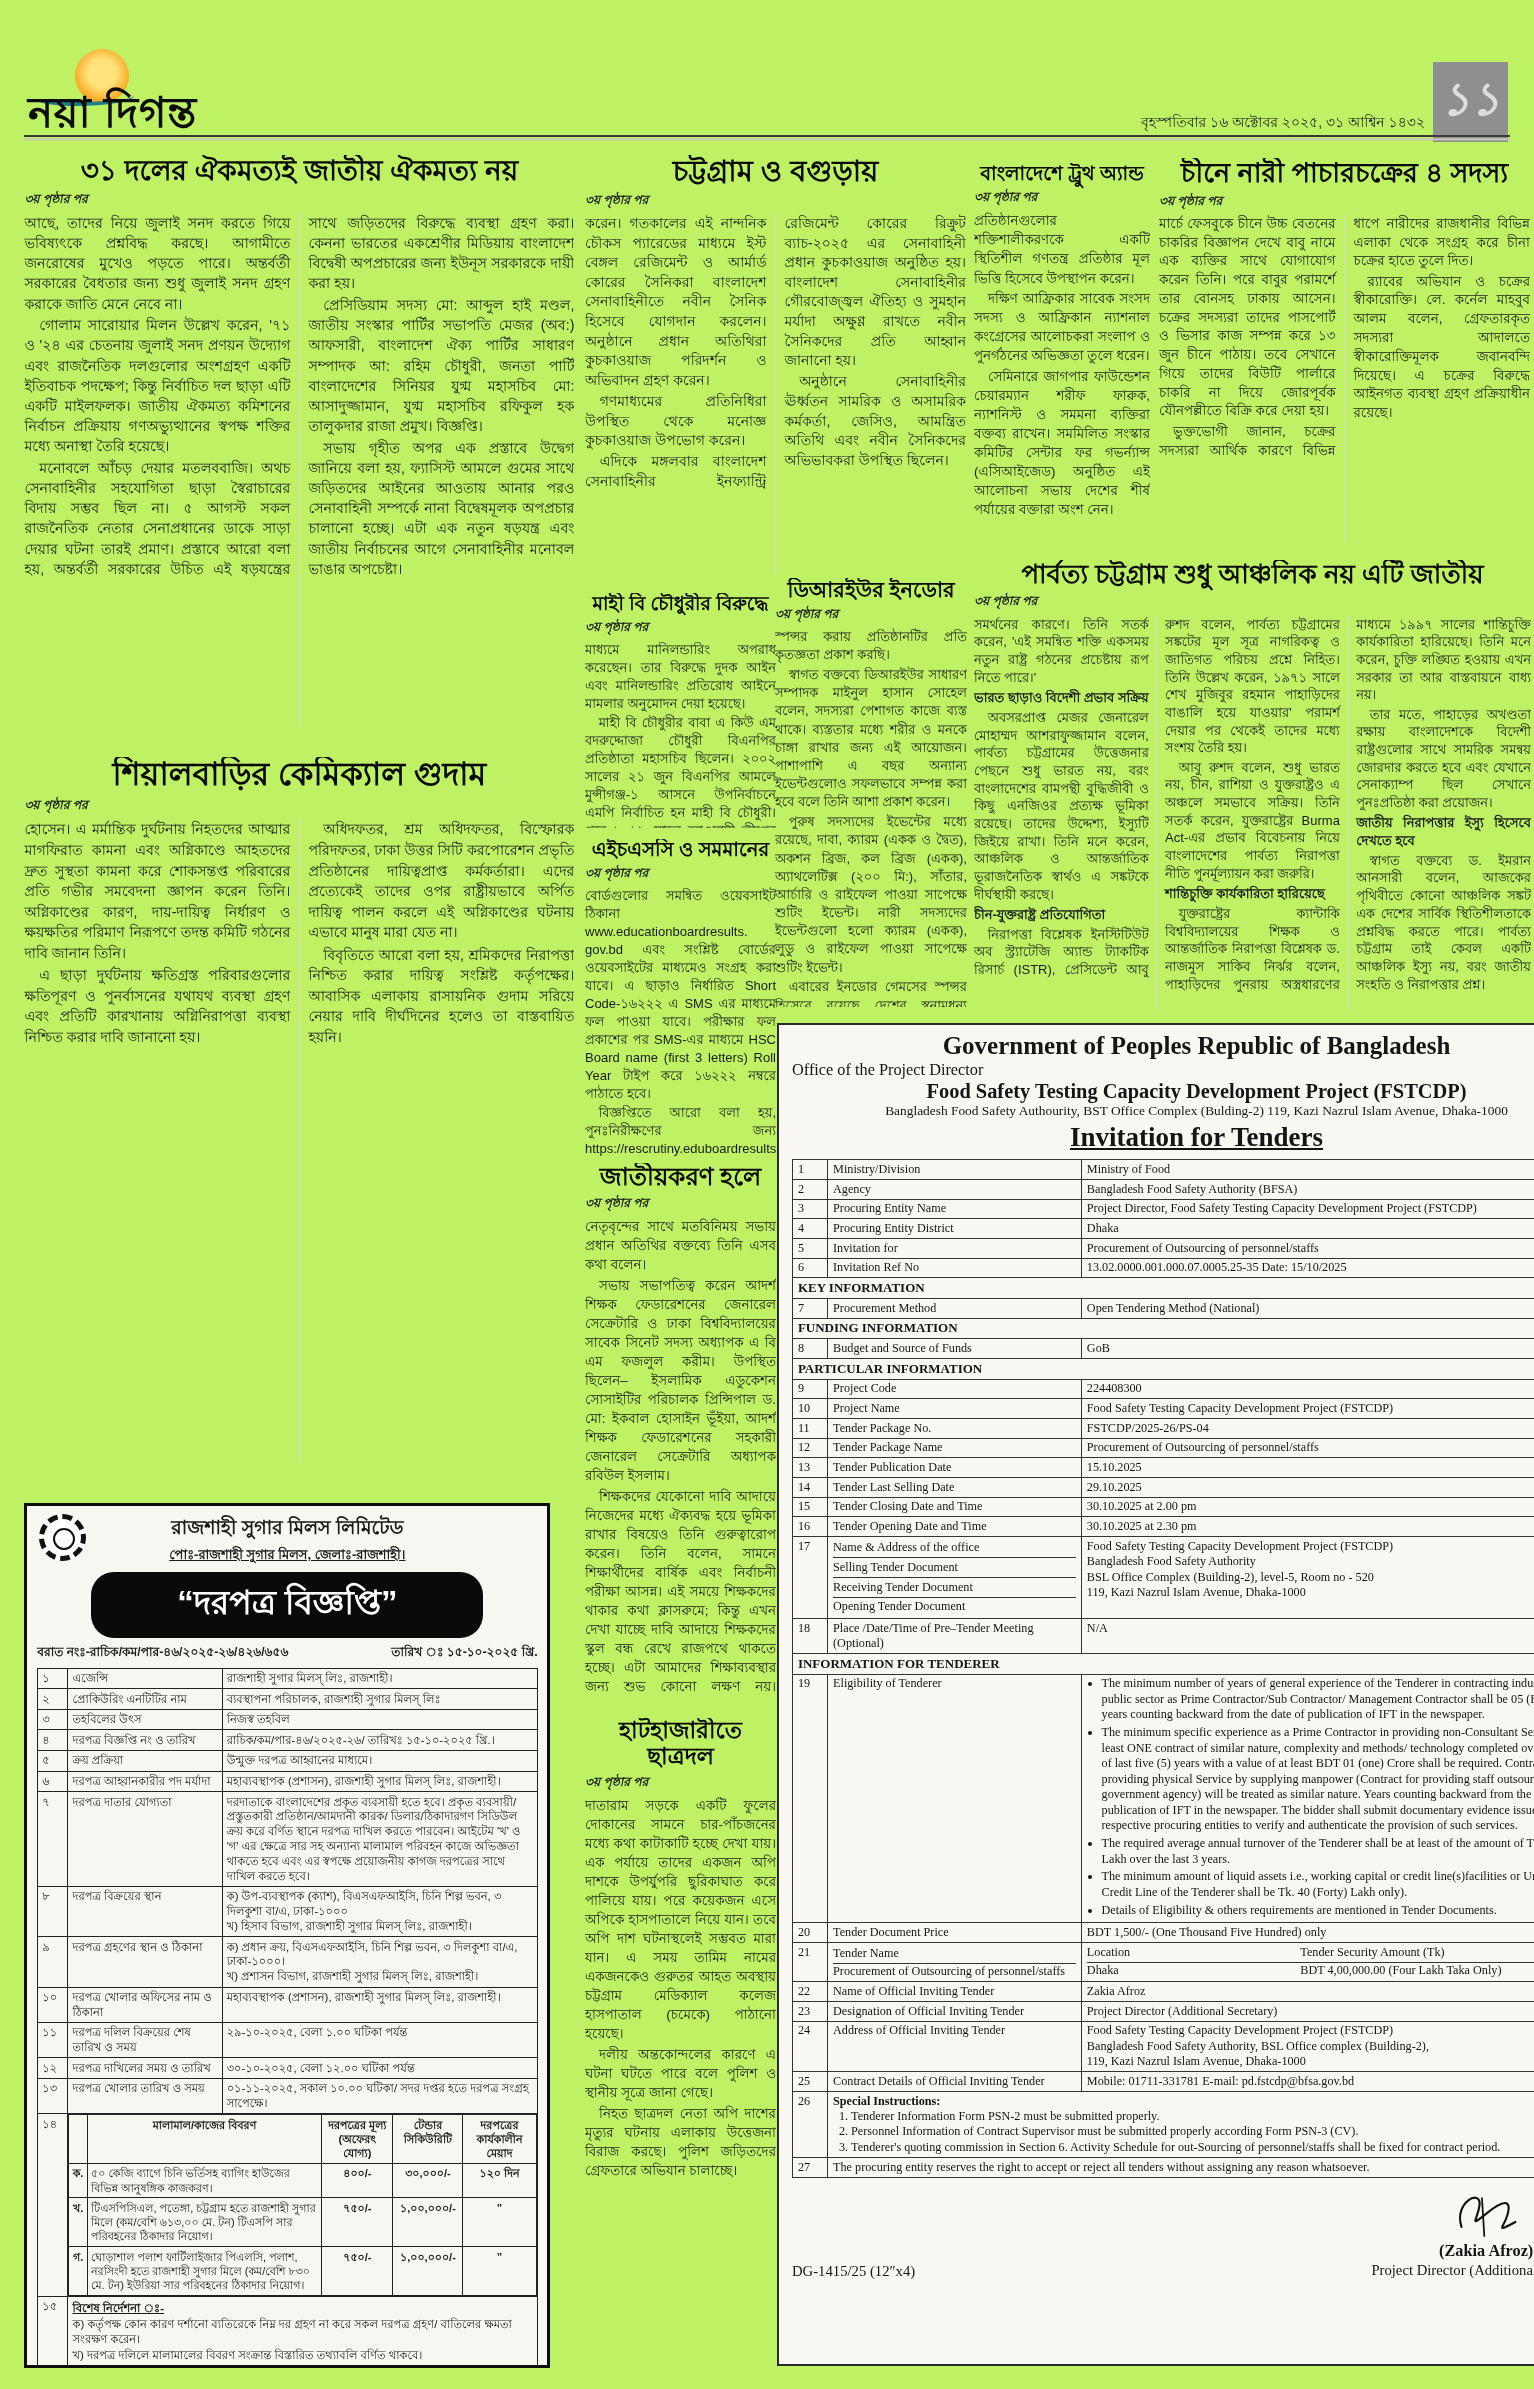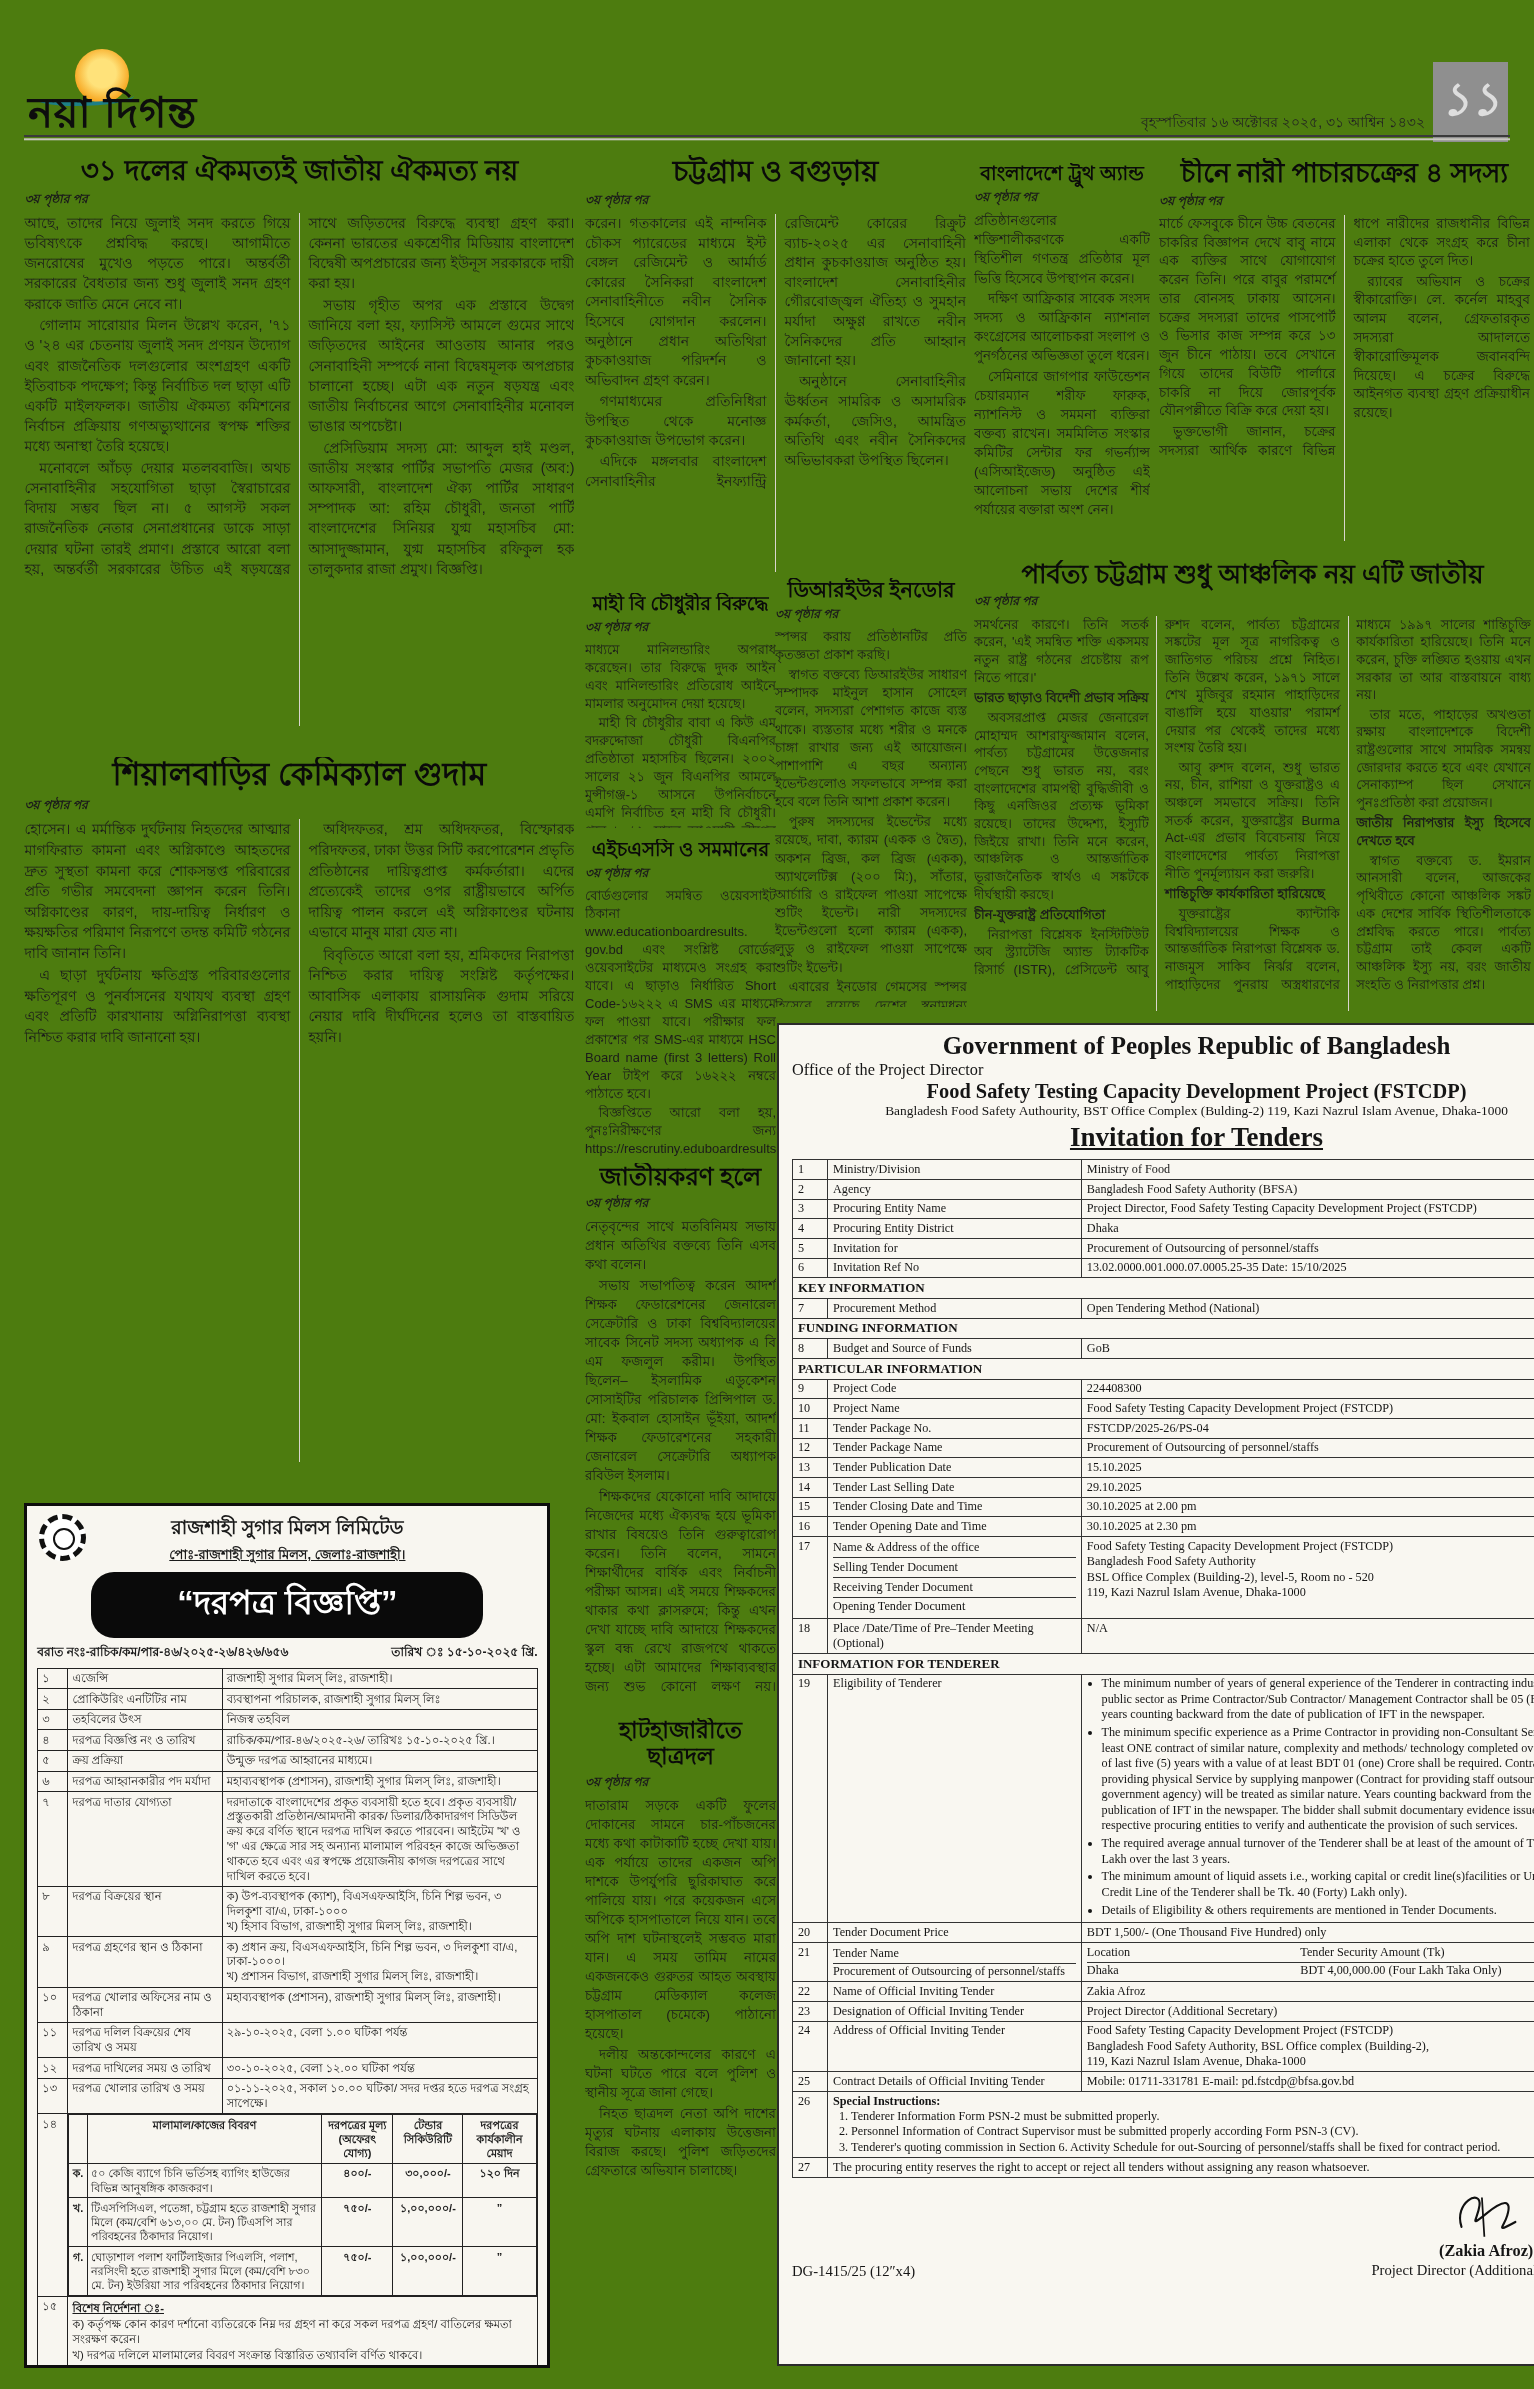--- a/index.html
+++ b/index.html
@@ -1,16 +1,16 @@
 <!DOCTYPE html>
 <html style="font-size:13px"><head>
 <meta charset="utf-8">
 <style>
   html,body{margin:0;padding:0;background:#dddbd4;}
-  .sheet{position:relative;width:1535px;height:2389px;background:#4d7c0f;overflow:hidden;
+  .sheet{position:relative;width:1535px;height:2389px;background:#bef264;overflow:hidden;
          font-family:"Liberation Sans","DejaVu Sans",sans-serif;color:#1b1b1b;}
   
   .logo{position:absolute;left:28px;top:47px;width:204px;height:91px;}
   .logo .sun{position:absolute;left:47px;top:1.6px;width:54px;height:54px;border-radius:50%;
              background:radial-gradient(circle at 50% 45%,#ffe27a 0 35%,#f7a823 70%,#ef8f12 100%);}
   .logo .swash{position:absolute;left:8.1px;top:42px;width:98px;height:13px;border-bottom:4.9px solid #1d7f86;border-radius:0 0 60% 40%;}
   .logo .logotext{position:absolute;left:0;top:33px;font-size:42px;font-weight:800;color:#0d0d0d;letter-spacing:0.8px;white-space:nowrap;}
   .dateline{position:absolute;left:1083px;top:111px;width:342px;text-align:right;font-size:14px;color:#222;}
   .pagebox{position:absolute;left:1433px;top:62px;width:75px;height:80px;background:#8f8f8f;
            display:flex;align-items:center;justify-content:center;}
@@ -105,22 +105,22 @@
   </div>
   <div class="rule"></div>
 
   <div class="art" id="a0">
     <h2>৩১ দলের ঐকমত্যই জাতীয় ঐকমত্য নয়</h2>
     <div class="cont">৩য় পৃষ্ঠার পর</div>
     <div class="body cols2">
         <p>আছে, তাদের নিয়ে জুলাই সনদ করতে গিয়ে ভবিষ্যৎকে প্রশ্নবিদ্ধ করছে। আগামীতে জনরোষের মুখেও পড়তে পারে। অন্তর্বর্তী সরকারের বৈধতার জন্য শুধু জুলাই সনদ গ্রহণ করাকে জাতি মেনে নেবে না।</p>
         <p>গোলাম সারোয়ার মিলন উল্লেখ করেন, '৭১ ও '২৪ এর চেতনায় জুলাই সনদ প্রণয়ন উদ্যোগ এবং রাজনৈতিক দলগুলোর অংশগ্রহণ একটি ইতিবাচক পদক্ষেপ; কিন্তু নির্বাচিত দল ছাড়া এটি একটি মাইলফলক। জাতীয় ঐকমত্য কমিশনের নির্বাচন প্রক্রিয়ায় গণঅভ্যুত্থানের স্বপক্ষ শক্তির মধ্যে অনাস্থা তৈরি হয়েছে।</p>
         <p>মনোবলে আঁচড় দেয়ার মতলববাজি। অথচ সেনাবাহিনীর সহযোগিতা ছাড়া স্বৈরাচারের বিদায় সম্ভব ছিল না। ৫ আগস্ট সকল রাজনৈতিক নেতার সেনাপ্রধানের ডাকে সাড়া দেয়ার ঘটনা তারই প্রমাণ। প্রস্তাবে আরো বলা হয়, অন্তর্বর্তী সরকারের উচিত এই ষড়যন্ত্রের সাথে জড়িতদের বিরুদ্ধে ব্যবস্থা গ্রহণ করা। কেননা ভারতের একশ্রেণীর মিডিয়ায় বাংলাদেশ বিদ্বেষী অপপ্রচারের জন্য ইউনূস সরকারকে দায়ী করা হয়।</p>
+        <p>প্রেসিডিয়াম সদস্য মো: আব্দুল হাই মণ্ডল, জাতীয় সংস্কার পার্টির সভাপতি মেজর (অব:) আফসারী, বাংলাদেশ ঐক্য পার্টির সাধারণ সম্পাদক আ: রহিম চৌধুরী, জনতা পার্টি বাংলাদেশের সিনিয়র যুগ্ম মহাসচিব মো: আসাদুজ্জামান, যুগ্ম মহাসচিব রফিকুল হক তালুকদার রাজা প্রমুখ। বিজ্ঞপ্তি।</p>
         <p>সভায় গৃহীত অপর এক প্রস্তাবে উদ্বেগ জানিয়ে বলা হয়, ফ্যাসিস্ট আমলে গুমের সাথে জড়িতদের আইনের আওতায় আনার পরও সেনাবাহিনী সম্পর্কে নানা বিদ্বেষমূলক অপপ্রচার চালানো হচ্ছে। এটা এক নতুন ষড়যন্ত্র এবং জাতীয় নির্বাচনের আগে সেনাবাহিনীর মনোবল ভাঙার অপচেষ্টা।</p>
-        <p>প্রেসিডিয়াম সদস্য মো: আব্দুল হাই মণ্ডল, জাতীয় সংস্কার পার্টির সভাপতি মেজর (অব:) আফসারী, বাংলাদেশ ঐক্য পার্টির সাধারণ সম্পাদক আ: রহিম চৌধুরী, জনতা পার্টি বাংলাদেশের সিনিয়র যুগ্ম মহাসচিব মো: আসাদুজ্জামান, যুগ্ম মহাসচিব রফিকুল হক তালুকদার রাজা প্রমুখ। বিজ্ঞপ্তি।</p>
       </div>
   </div>
 
   <div class="art" id="a1">
     <h2>চট্টগ্রাম ও বগুড়ায়</h2>
     <div class="cont">৩য় পৃষ্ঠার পর</div>
     <div class="body cols2">
         <p>করেন। গতকালের এই নান্দনিক চৌকস প্যারেডের মাধ্যমে ইস্ট বেঙ্গল রেজিমেন্ট ও আর্মার্ড কোরের সৈনিকরা বাংলাদেশ সেনাবাহিনীতে নবীন সৈনিক হিসেবে যোগদান করলেন। অনুষ্ঠানে প্রধান অতিথিরা কুচকাওয়াজ পরিদর্শন ও অভিবাদন গ্রহণ করেন।</p>
         <p>গণমাধ্যমের প্রতিনিধিরা উপস্থিত থেকে মনোজ্ঞ কুচকাওয়াজ উপভোগ করেন।</p>
         <p>এদিকে মঙ্গলবার বাংলাদেশ সেনাবাহিনীর ইনফ্যান্ট্রি রেজিমেন্ট কোরের রিক্রুট ব্যাচ-২০২৫ এর সেনাবাহিনী প্রধান কুচকাওয়াজ অনুষ্ঠিত হয়। বাংলাদেশ সেনাবাহিনীর গৌরবোজ্জ্বল ঐতিহ্য ও সুমহান মর্যাদা অক্ষুণ্ণ রাখতে নবীন সৈনিকদের প্রতি আহ্বান জানানো হয়।</p>

